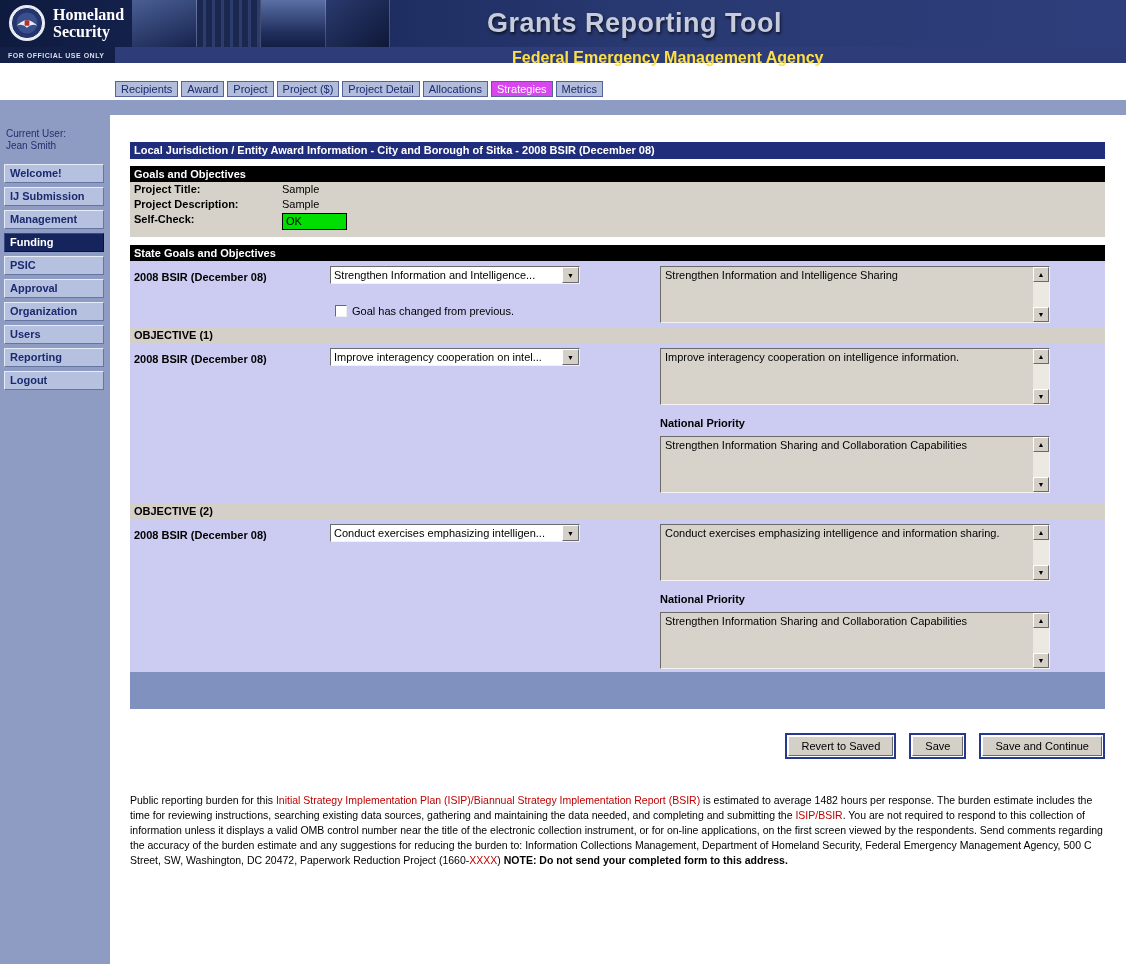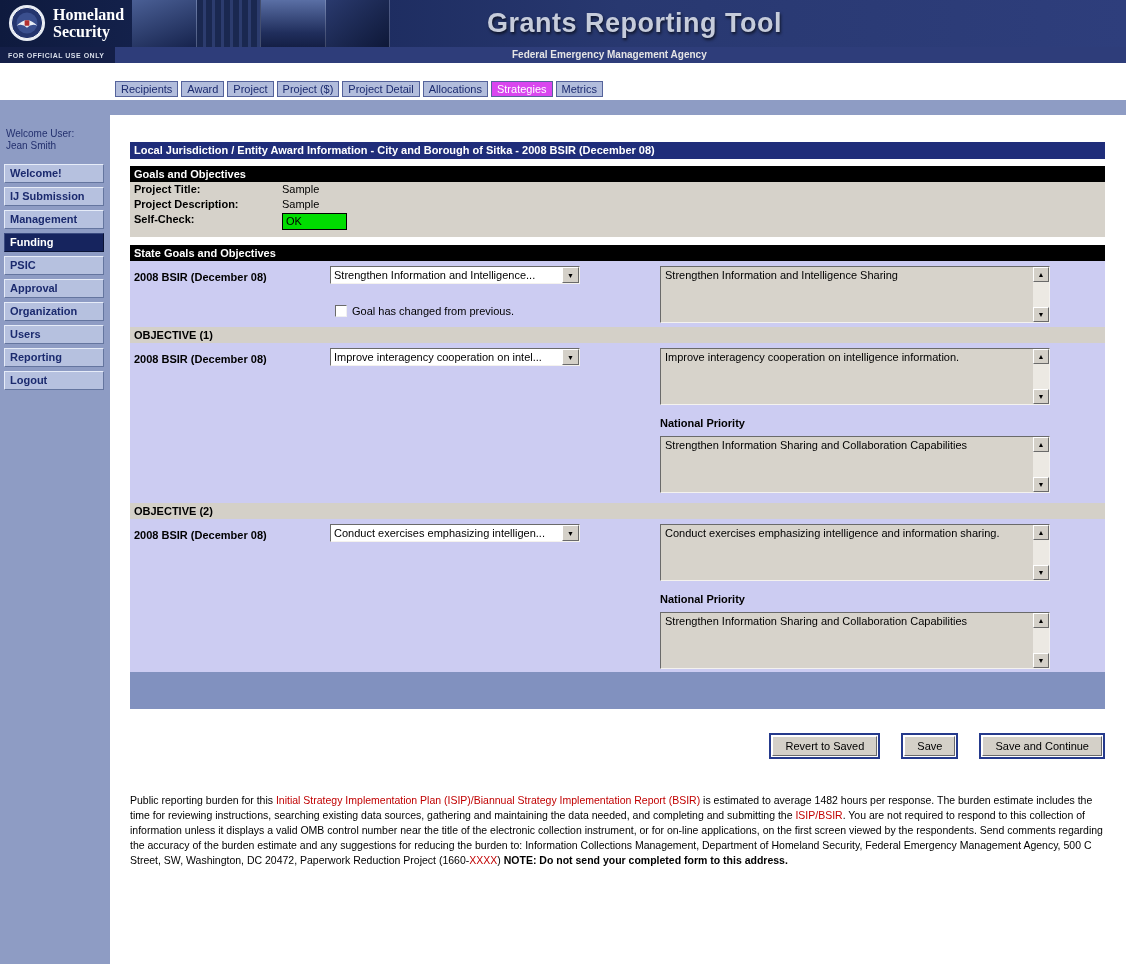--- a/index.html
+++ b/index.html
@@ -26,21 +26,21 @@
   .montage span:nth-child(3){ background:linear-gradient(180deg,#5a6fa5 0%,#202e5c 70%,#141f45 100%); }
   .montage span:nth-child(4){ background:linear-gradient(140deg,#2a3a6e,#0e1838); }
   .app-title {
     position:absolute; left:487px; top:8px;
     font-size:27px; font-weight:bold; color:#c6ccdb; letter-spacing:.5px;
     text-shadow:1px 2px 3px rgba(0,0,0,.65);
   }
   .header-bottom { height:16px; background:#2e3d7a; position:relative; }
   .fouo-block { position:absolute; left:0; top:0; width:115px; height:16px; background:#141f48; }
   .fouo { position:absolute; left:8px; top:5px; font-size:7px; color:#d8deea; letter-spacing:.5px; font-weight:bold; white-space:nowrap; }
-  .agency { position:absolute; left:512px; top:2px; color:#e5e5e5; font-weight:bold; font-size:10px; }
+  .agency { position:absolute; left:512px; top:2px; color:#fde047; font-weight:bold; font-size:16px; }
 
   
   .tabbar { height:37px; background:#fff; padding:18px 0 0 115px; display:flex; gap:3px; }
   .tab {
     background:#b2bddc; border:1px solid #55639b; color:#1b2a6e;
     padding:1px 5px; font-size:11px; cursor:pointer; height:16px; line-height:12px; white-space:nowrap;
   }
   .tab.active { background:#d946ef; color:#fff; }
 
   
@@ -102,21 +102,21 @@
   .sb.down { margin-top:auto; }
 
   .chk-row { position:absolute; left:205px; top:44px; display:flex; align-items:center; gap:5px; }
   .checkbox { width:12px; height:12px; background:#fff; border:1px solid; border-color:#6a6a6a #f0f0f0 #f0f0f0 #6a6a6a; cursor:pointer; }
 
   .np-label { position:absolute; left:530px; top:74px; font-weight:bold; }
   .ta.second { top:93px; }
 
   .filler { height:37px; background:#8191bf; }
 
-  .btn-row { display:flex; justify-content:flex-end; gap:21px; margin-top:24px; }
+  .btn-row { display:flex; justify-content:flex-end; gap:13px; margin-top:24px; }
   .grt-btn-outer { border:2px solid #253a8c; background:#fff; padding:1px; }
   .grt-btn {
     background:#d4d0c8; border:1px solid; border-color:#fff #6a6a6a #6a6a6a #fff;
     padding:3px 12px; font-size:11px; font-family:"Liberation Sans",sans-serif; cursor:pointer; white-space:nowrap;
   }
 
   .burden { margin:34px 0 0 0; width:975px; font-size:10.5px; line-height:15px; }
   .burden .red { color:#c00000; }
   .burden .bold { font-weight:bold; }
 </style>
@@ -160,21 +160,21 @@
   <span class="tab">Project</span>
   <span class="tab">Project ($)</span>
   <span class="tab">Project Detail</span>
   <span class="tab">Allocations</span>
   <span class="tab active">Strategies</span>
   <span class="tab">Metrics</span>
 </nav>
 
 <aside class="sidebar">
   <div class="cu">
-    <div>Welcome User:</div>
+    <div>Current User:</div>
     <div>Jean Smith</div>
   </div>
   <div class="side-btn">Welcome!</div>
   <div class="side-btn">IJ Submission</div>
   <div class="side-btn">Management</div>
   <div class="side-btn active">Funding</div>
   <div class="side-btn">PSIC</div>
   <div class="side-btn">Approval</div>
   <div class="side-btn">Organization</div>
   <div class="side-btn">Users</div>

